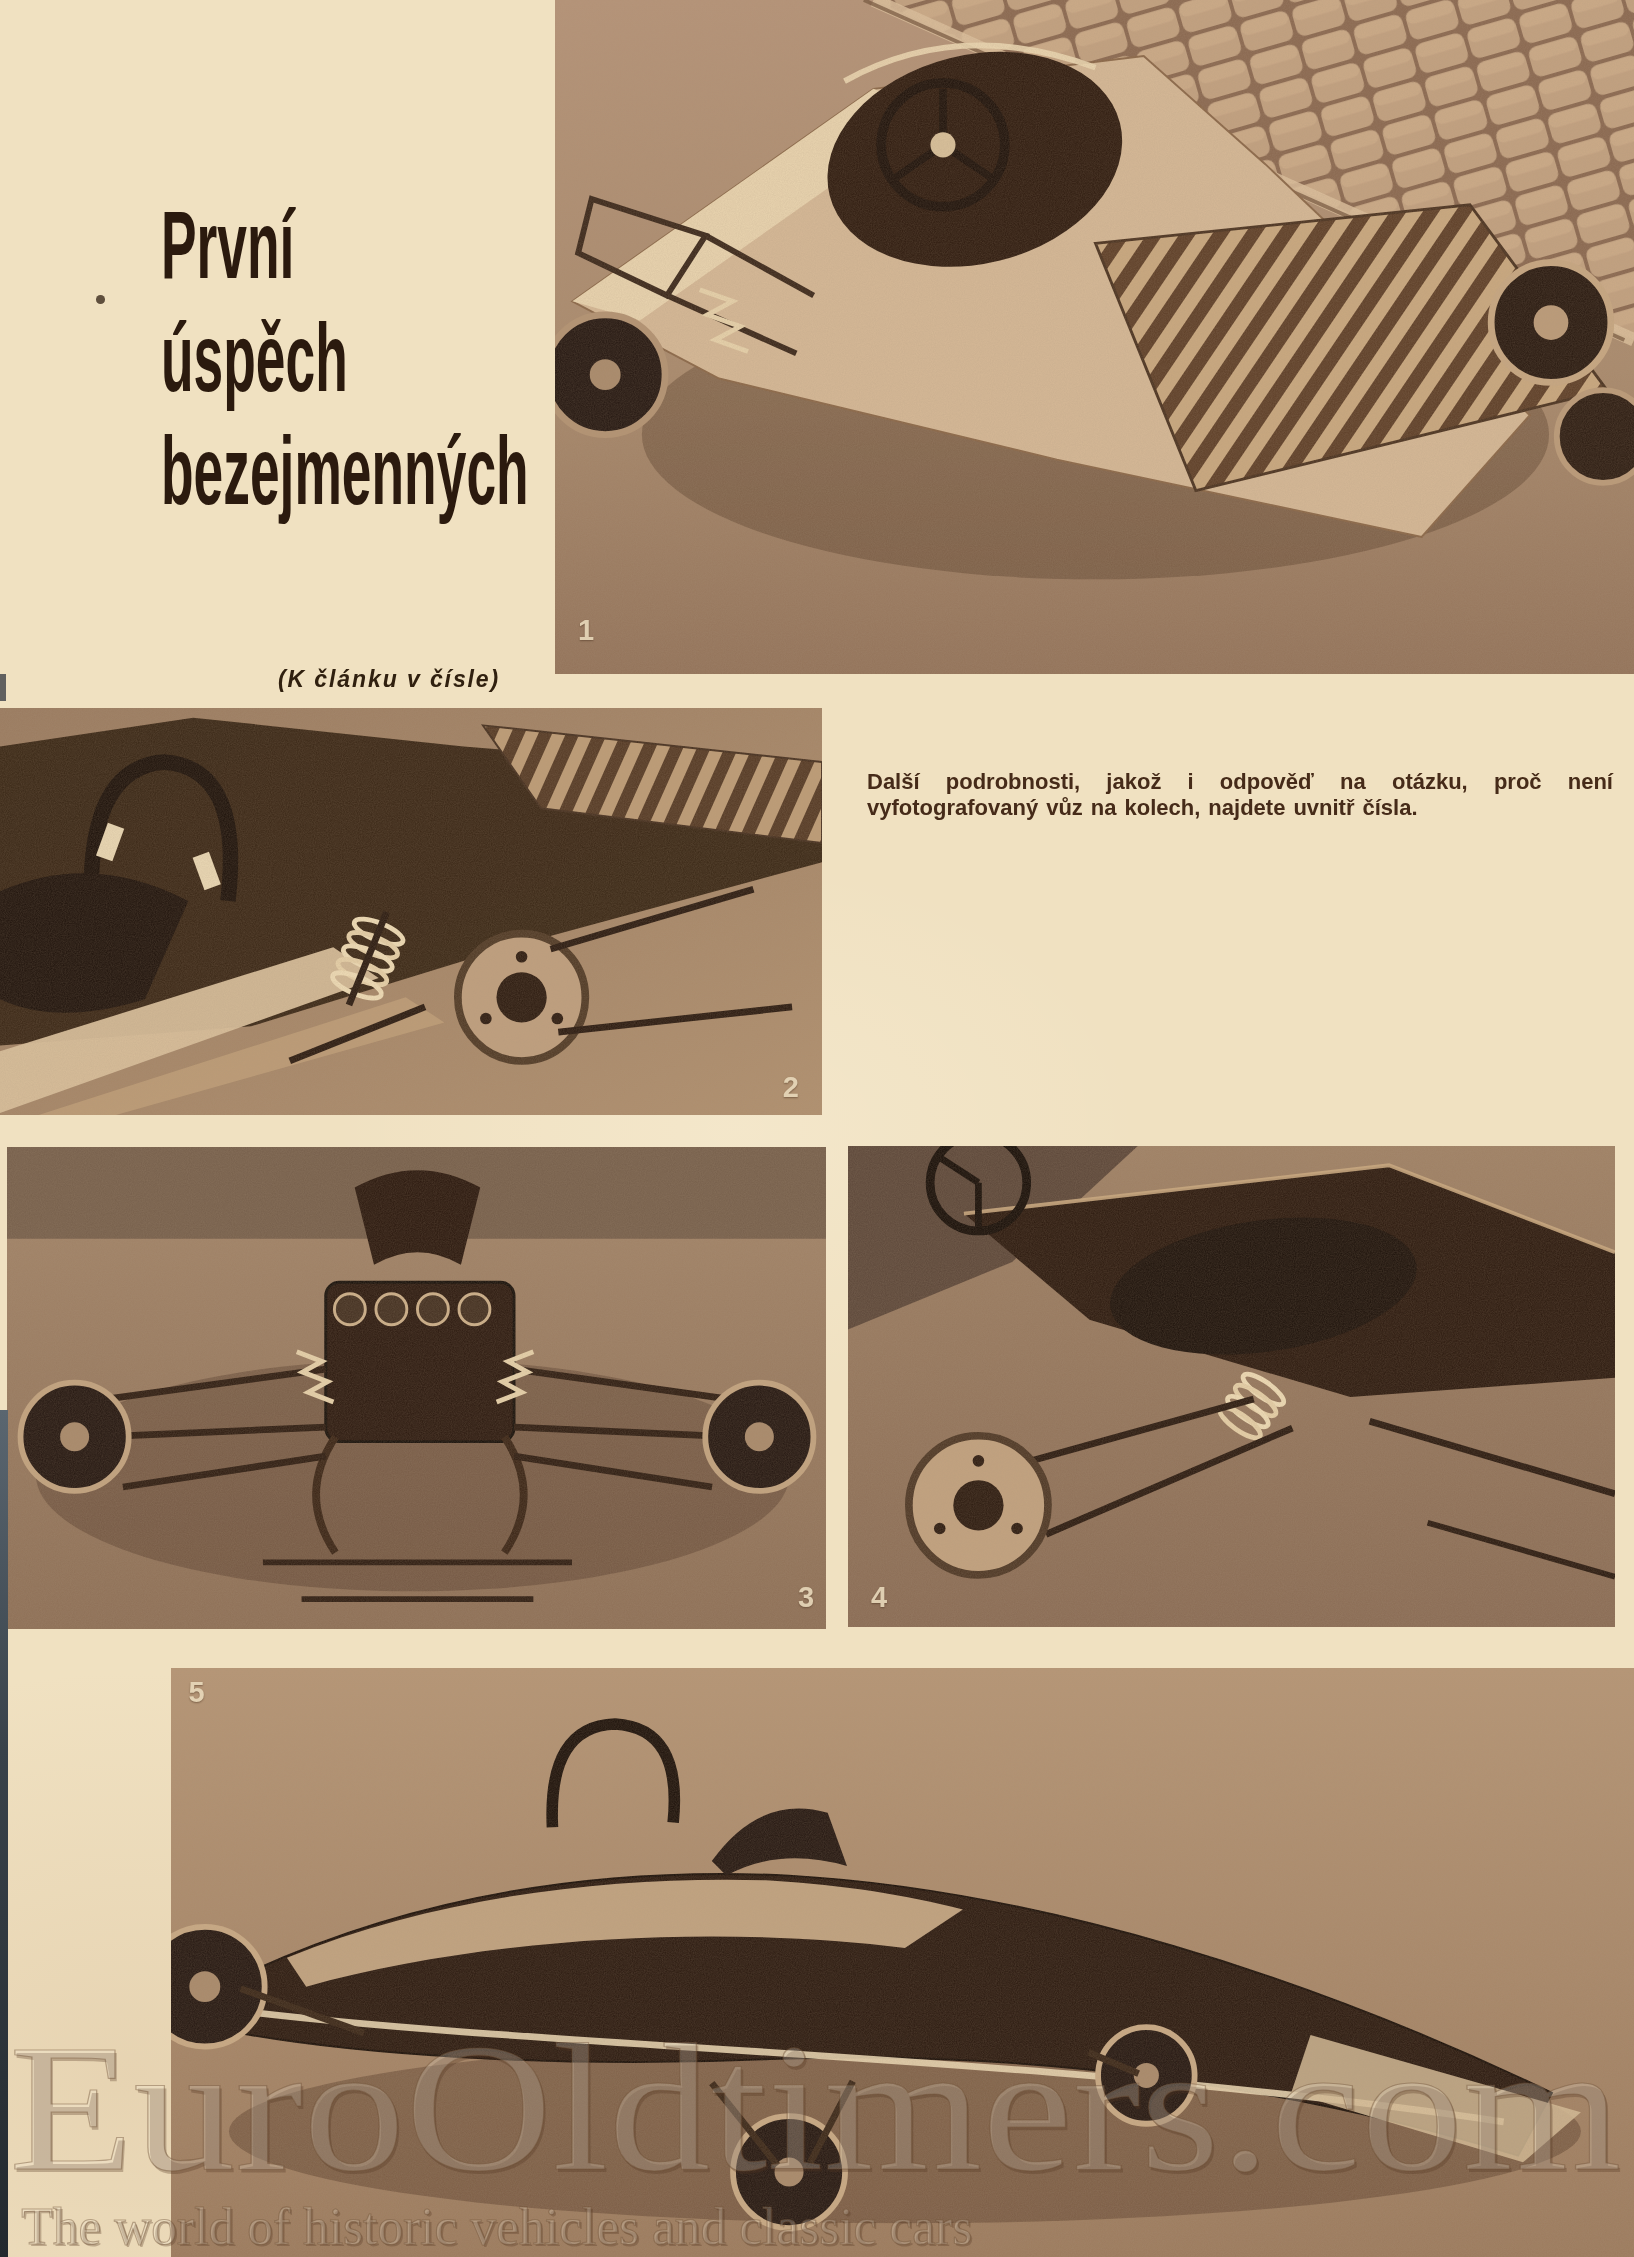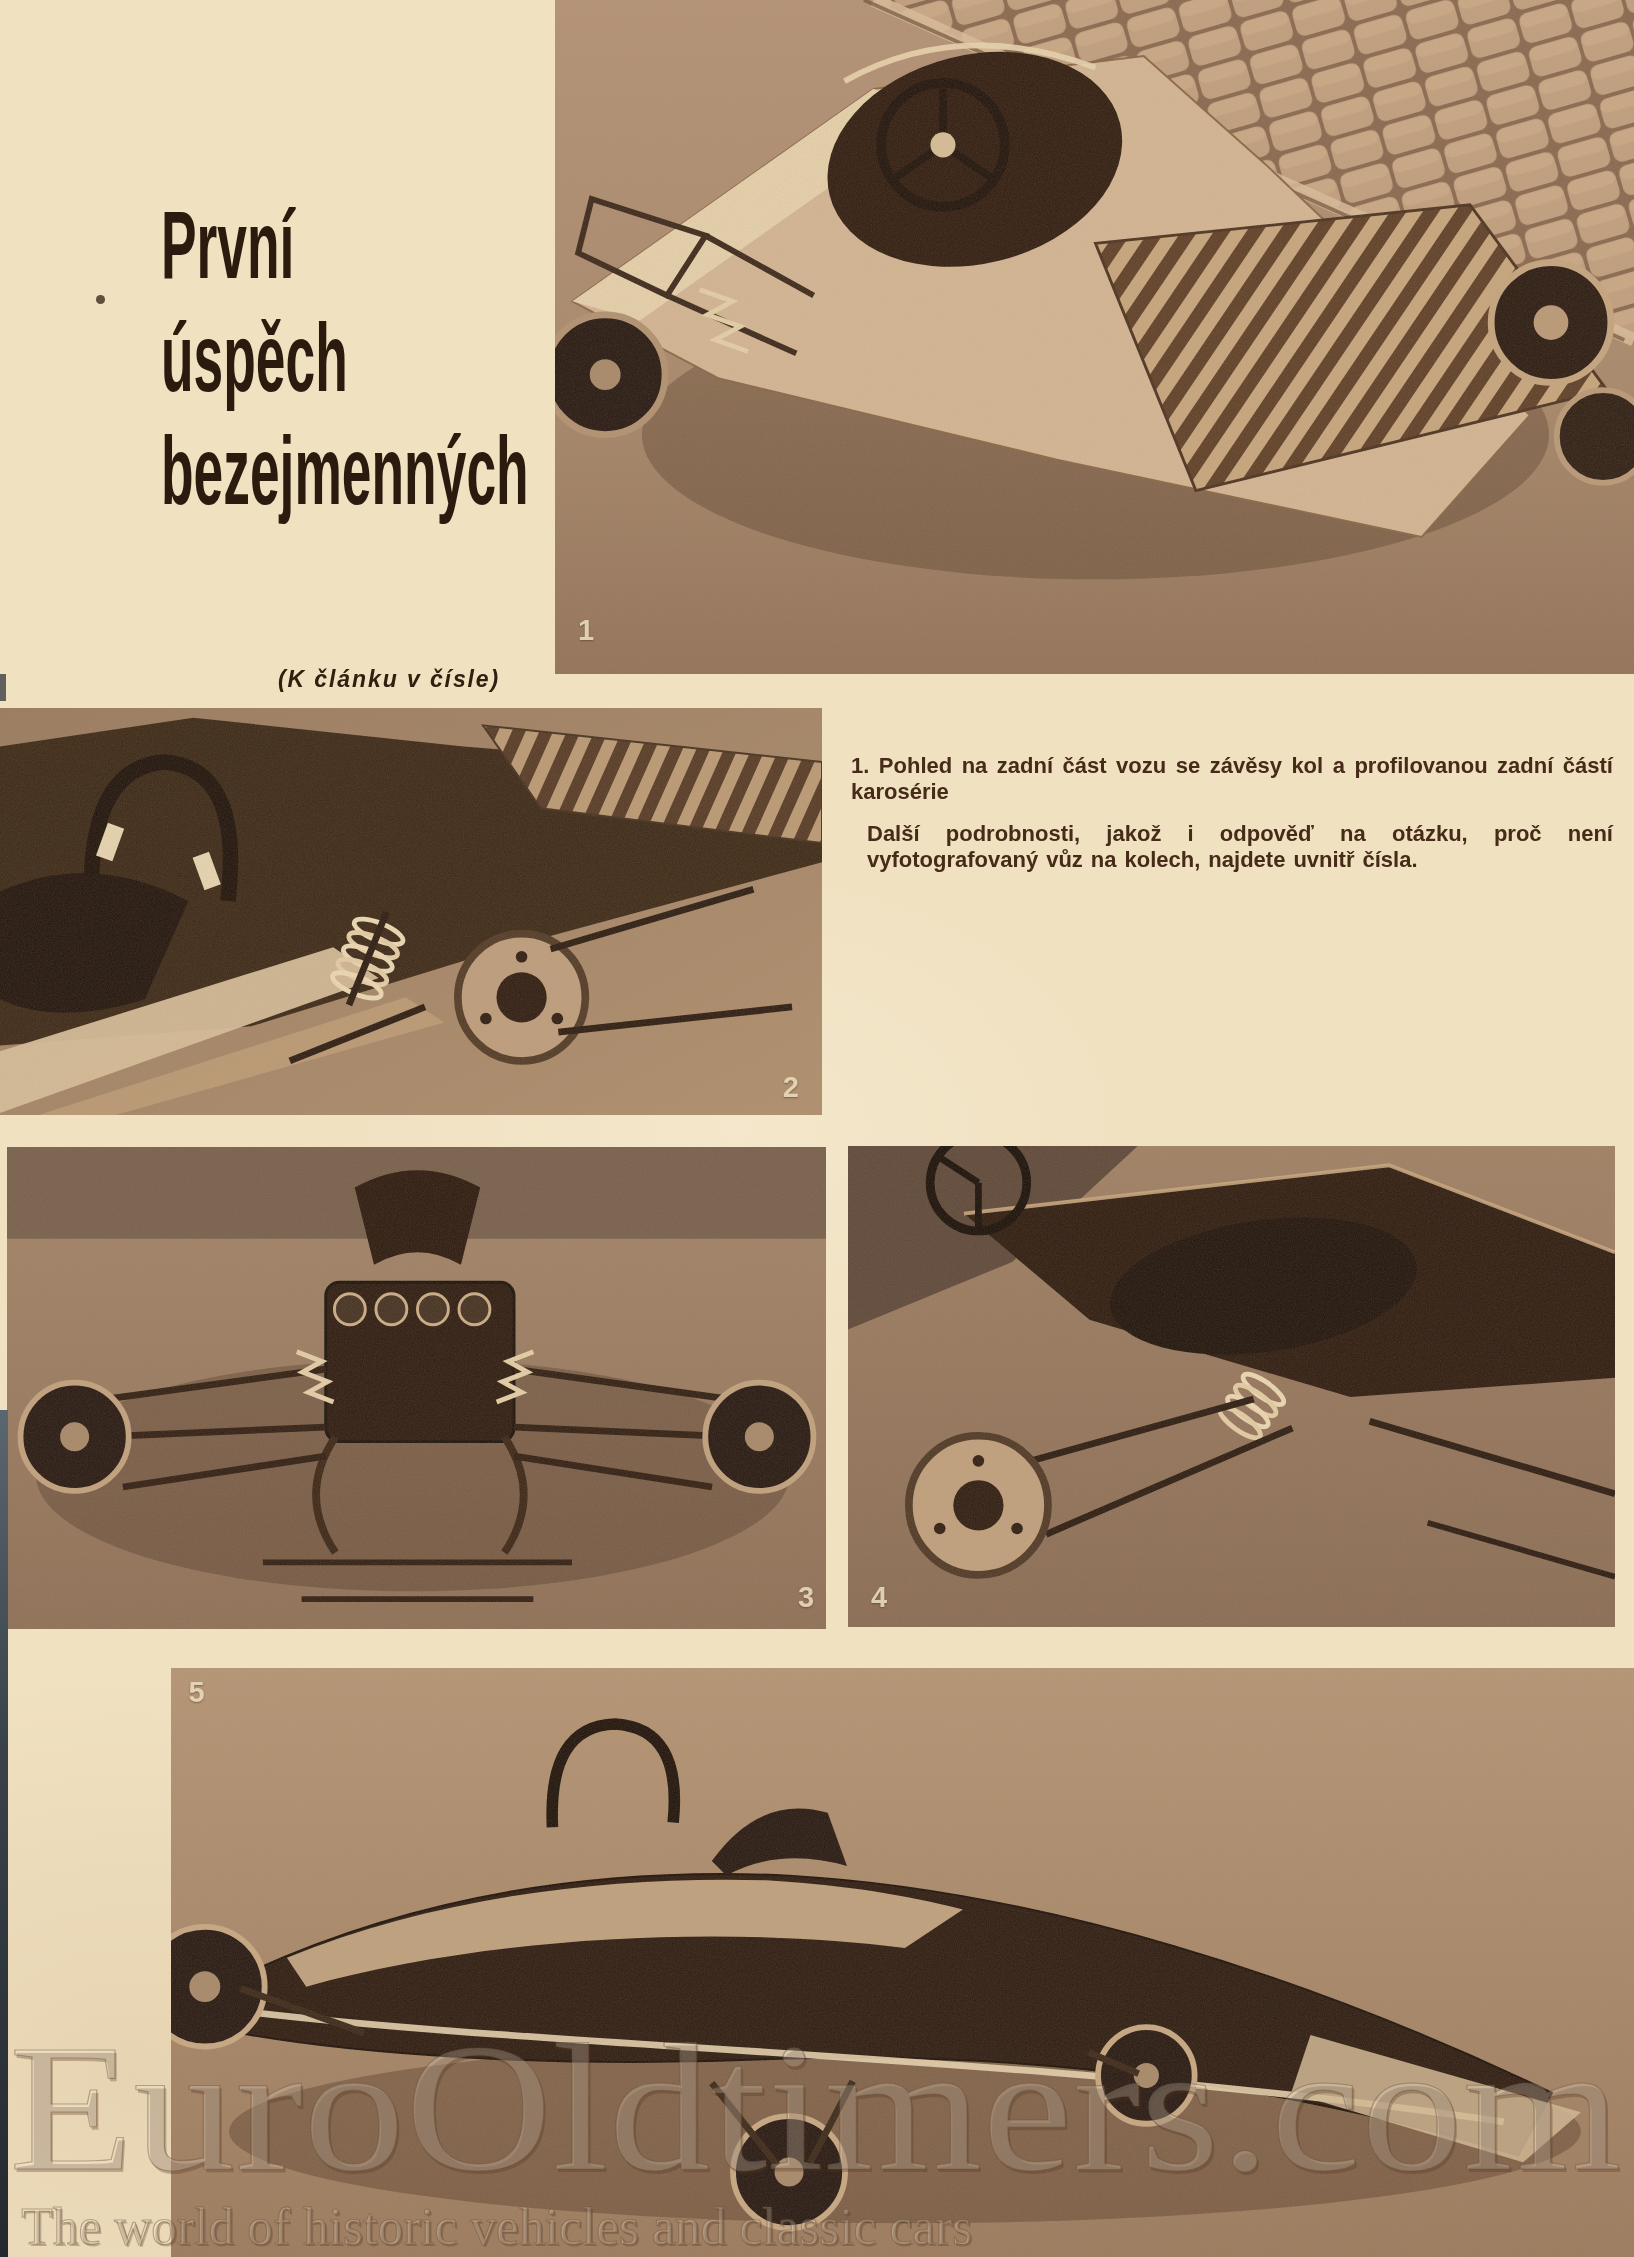--- a/index.html
+++ b/index.html
@@ -282,21 +282,20 @@
     <h1 class="title">
       <span>První</span>
       <span>úspěch</span>
       <span>bezejmenných</span>
     </h1>
     <p class="subtitle">(K článku v čísle)</p>
   </header>
   <div class="print-dot"></div>
 
   <section class="captions">
-    <p>1. Pohled na zadní část vozu se závěsy kol a profilovanou zadní částí karosérie</p>
     <p class="note">Další podrobnosti, jakož i odpověď na otázku, proč není vyfotografovaný vůz na kolech, najdete uvnitř čísla.</p>
   </section>
 
   <div class="scan-edge-a"></div>
   <div class="scan-edge-b"></div>
 
   <svg class="wm wm-brand" viewBox="0 0 1693 280" xmlns="http://www.w3.org/2000/svg">
     <text class="wm-shadow" x="10" y="198" textLength="1672" lengthAdjust="spacingAndGlyphs">EuroOldtimers.com</text>
     <text class="wm-main" x="8" y="195" textLength="1672" lengthAdjust="spacingAndGlyphs">EuroOldtimers.com</text>
   </svg>

